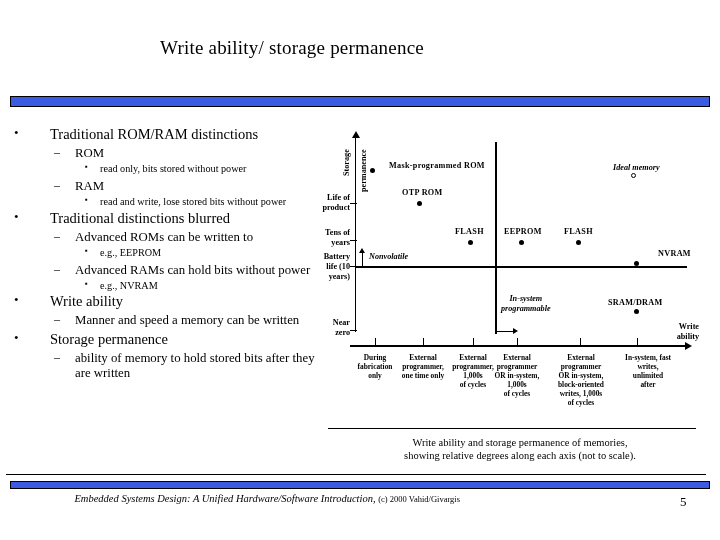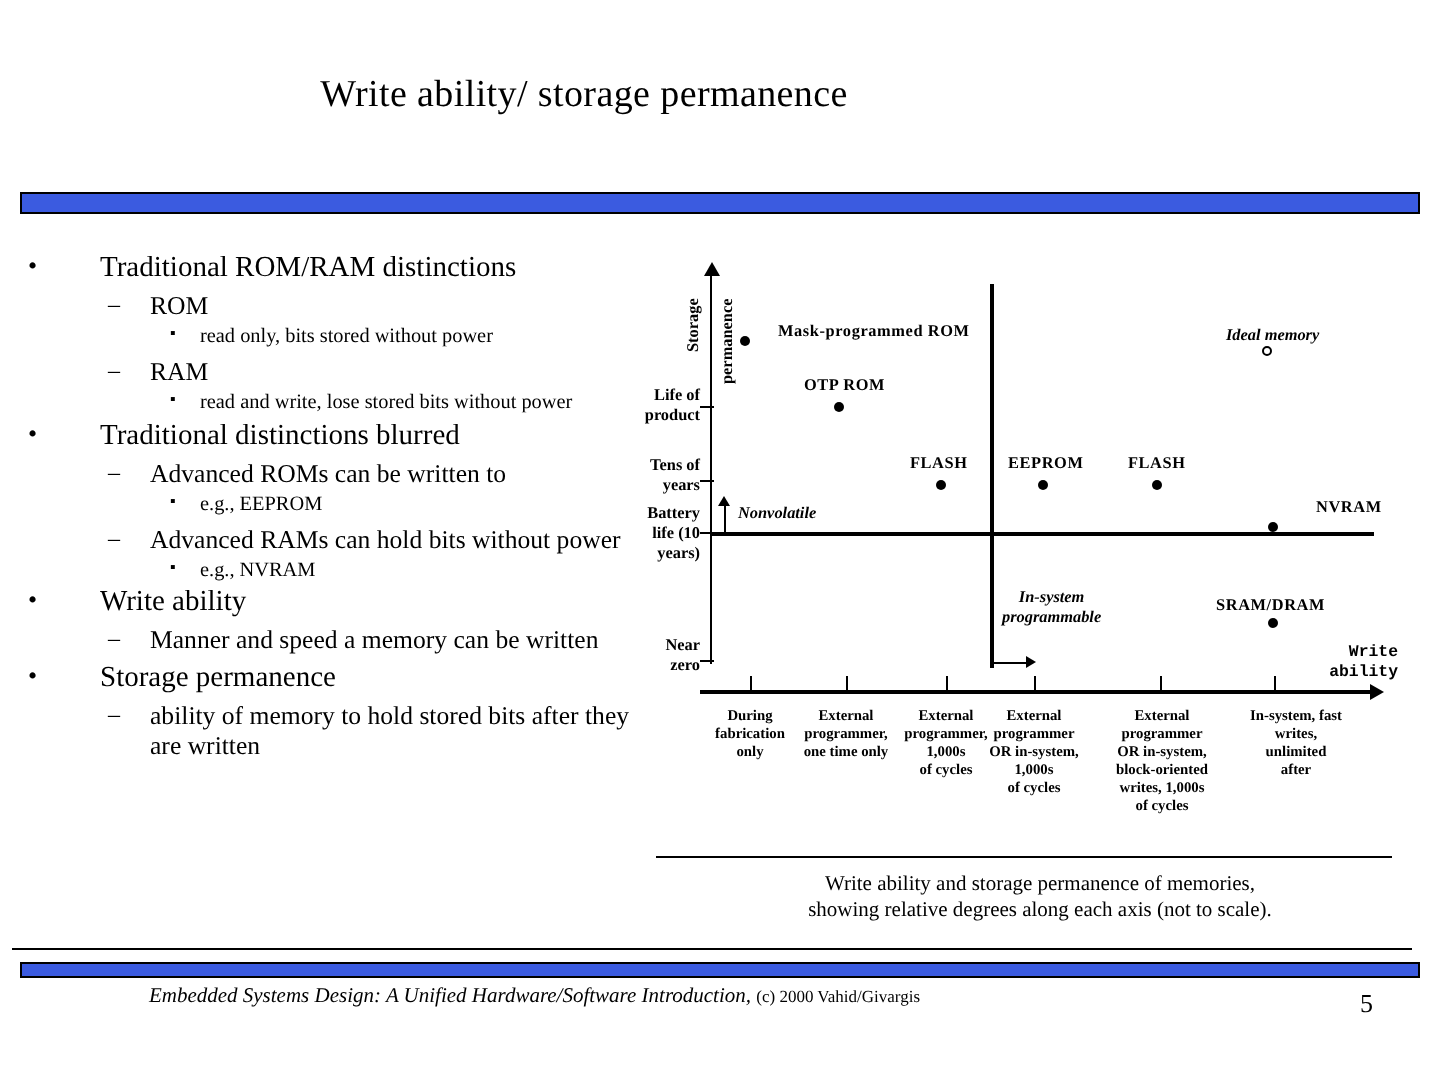--- a/index.html
+++ b/index.html
@@ -52,21 +52,21 @@
   .dot{position:absolute;width:5px;height:5px;border-radius:50%;background:#000;}
   .odot{position:absolute;width:5px;height:5px;border-radius:50%;
         background:#fff;border:1px solid #000;box-sizing:border-box;}
 
   .memlabel{position:absolute;font-size:8.2px;font-weight:bold;white-space:nowrap;
             font-family:"Liberation Serif", serif;letter-spacing:0.3px;}
   .ideal{position:absolute;font-size:8.2px;font-style:italic;font-weight:bold;white-space:nowrap;}
   .ylab{position:absolute;font-size:8.2px;font-weight:bold;line-height:1.22;text-align:right;}
   .regionlab{position:absolute;font-size:8.2px;font-style:italic;font-weight:bold;
              line-height:1.2;white-space:nowrap;}
-  .axistitle{position:absolute;font-size:8.2px;font-weight:bold;line-height:1.2;font-family:Liberation Mono, monospace;}
+  .axistitle{position:absolute;font-size:8.2px;font-weight:bold;line-height:1.2;}
   .rot{position:absolute;font-size:8.2px;font-weight:bold;white-space:nowrap;
        transform:rotate(-90deg);transform-origin:left top;}
   .xcat{position:absolute;font-size:7.4px;font-weight:bold;line-height:1.22;
         text-align:center;width:64px;}
 
   #caption{position:absolute;left:330px;top:436px;width:380px;text-align:center;
            font-size:10.5px;line-height:1.25;}
   #caption-rule{position:absolute;left:328px;top:428px;width:368px;height:0;border-top:1.5px solid #000;}
 
   .arrowhead-up{position:absolute;width:0;height:0;

